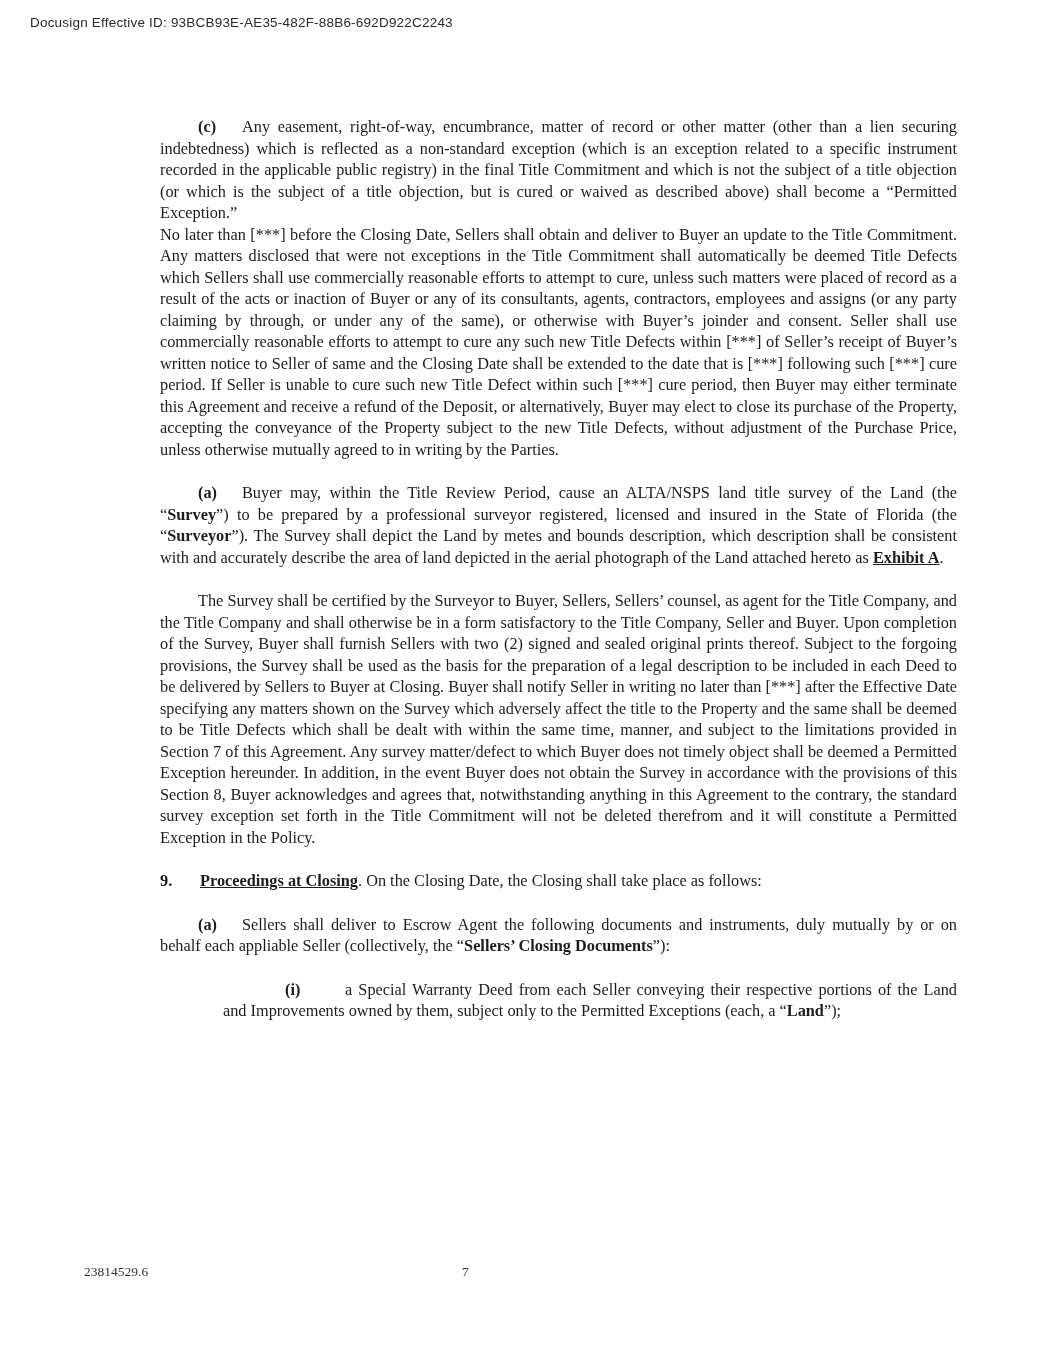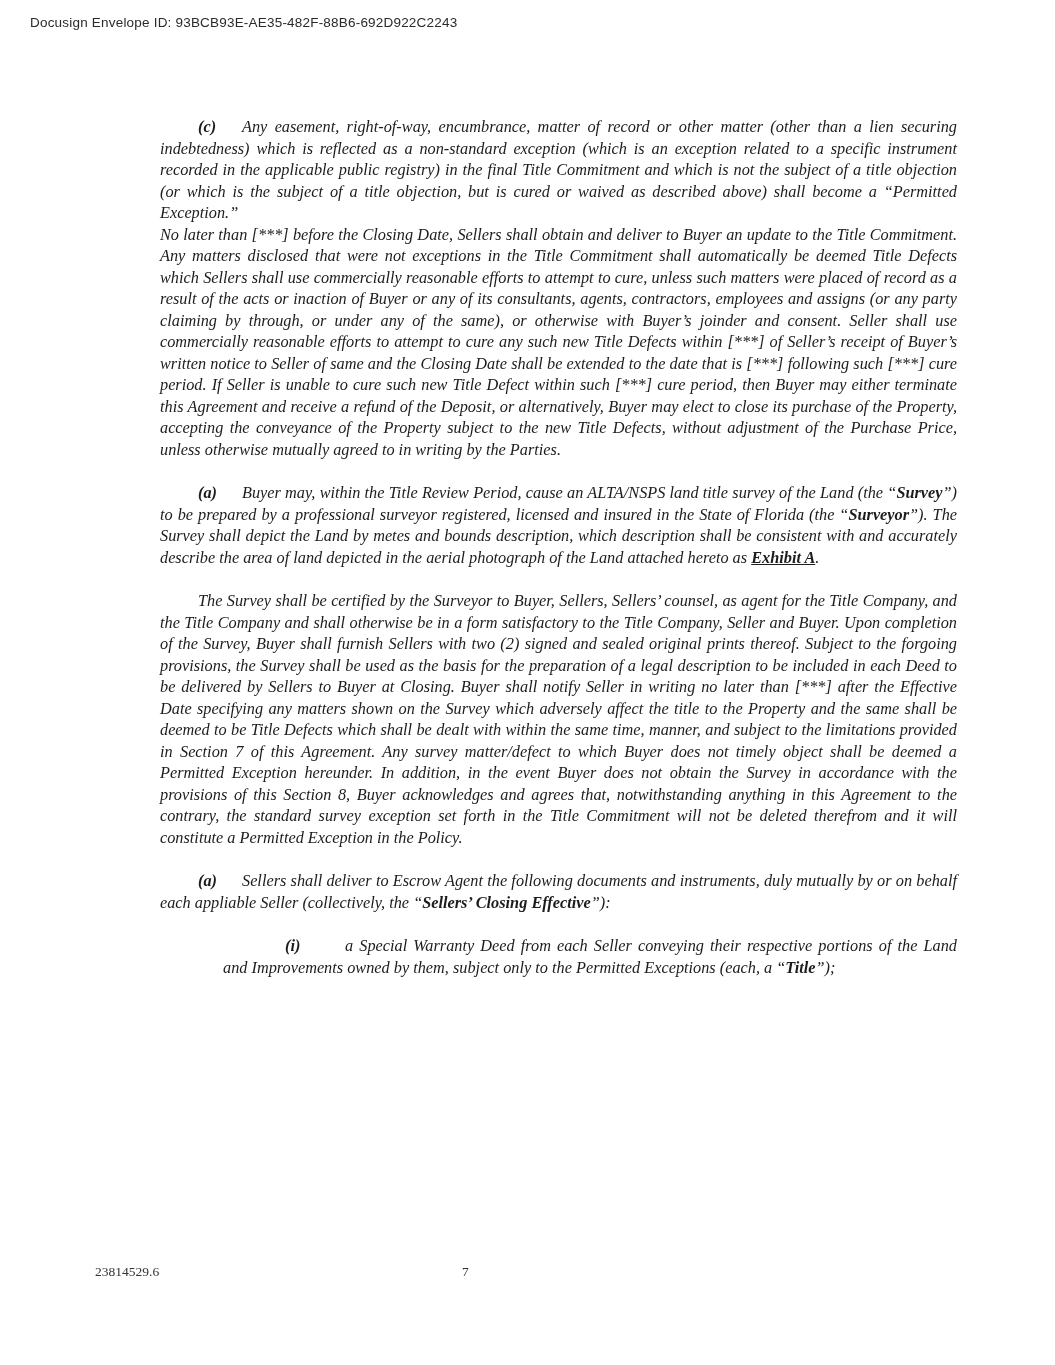--- a/index.html
+++ b/index.html
@@ -20,53 +20,54 @@
     letter-spacing: 0.2px;
   }
   .doc-body {
     position: absolute;
     left: 160px; top: 116px;
     width: 797px;
     font-size: 16.3px;
     line-height: 21.5px;
     text-align: justify;
   }
-  .block { margin: 22px 0 0 0; font-style: italic; }
+  .block { margin: 22px 0 0 0; }
   .block:first-child, .block.tight { margin-top: 0; }
   .block.indent { text-indent: 38px; }
   .block.sub { margin-left: 63px; text-indent: 62px; }
   .plabel {
     display: inline-block;
     min-width: 44px;
     font-weight: bold;
     text-indent: 0;
   }
   .heading .plabel { min-width: 40px; }
   .sub .plabel { min-width: 60px; }
   .b { font-weight: bold; }
   .u { text-decoration: underline; }
   .doc-footer {
     position: absolute;
     top: 1264px; left: 0; width: 1055px;
     font-size: 13.5px;
     color: #333333;
   }
-  .doc-number { position: absolute; left: 95px; top: 0; }
+  .doc-number { position: absolute; left: 84px; top: 0; }
   .page-number { position: absolute; left: 462px; top: 0; }
 </style>
 </head>
 <body>
 
-<div class="envelope-header">Docusign Envelope ID: 93BCB93E-AE35-482F-88B6-692D922C2243</div>
+<div class="envelope-header">Docusign Effective ID: 93BCB93E-AE35-482F-88B6-692D922C2243</div>
 
 <div class="doc-body">
     <div class="block indent"><span class="plabel">(c)</span><span>Any easement, right-of-way, encumbrance, matter of record or other matter (other than a lien securing indebtedness) which is reflected as a non-standard exception (which is an exception related to a specific instrument recorded in the applicable public registry) in the final Title Commitment and which is not the subject of a title objection (or which is the subject of a title objection, but is cured or waived as described above) shall become a “Permitted Exception.”</span></div>
     <div class="block tight"><span>No later than [***] before the Closing Date, Sellers shall obtain and deliver to Buyer an update to the Title Commitment.  Any matters disclosed that were not exceptions in the Title Commitment shall automatically be deemed Title Defects which Sellers shall use commercially reasonable efforts to attempt to cure, unless such matters were placed of record as a result of the acts or inaction of Buyer or any of its consultants, agents, contractors, employees and assigns (or any party claiming by through, or under any of the same), or otherwise with Buyer’s joinder and consent.  Seller shall use commercially  reasonable efforts to attempt to cure any such new Title Defects within [***] of Seller’s receipt of Buyer’s written notice to Seller of same and the Closing Date shall be extended to the date that is [***] following such [***] cure period.  If Seller is unable to cure such new Title Defect within such [***]  cure period, then Buyer may either terminate this Agreement and receive a refund of the Deposit, or alternatively, Buyer may elect to close its purchase of the Property, accepting the conveyance of the Property subject to the new Title Defects, without adjustment of the Purchase Price, unless otherwise mutually agreed to in writing by the Parties.</span></div>
     <div class="block indent"><span class="plabel">(a)</span><span>Buyer may, within the Title Review Period, cause an ALTA/NSPS land title survey of the Land (the “</span><span class="b">Survey</span><span>”) to be prepared by a professional surveyor registered, licensed and insured in the State of Florida (the “</span><span class="b">Surveyor</span><span>”).  The Survey shall depict the Land by metes and bounds description, which description shall be consistent with and accurately describe the area of land depicted in the aerial photograph of the Land attached hereto as </span><span class="b u">Exhibit A</span><span>.</span></div>
     <div class="block indent"><span>The Survey shall be certified by the Surveyor to Buyer, Sellers, Sellers’ counsel, as agent for the Title Company, and the Title Company and shall otherwise be in a form satisfactory to the Title Company, Seller and Buyer.  Upon completion of the Survey, Buyer shall furnish Sellers with two (2) signed and sealed original prints thereof.  Subject to the forgoing provisions, the Survey shall be used as the basis for the preparation of a legal description to be included in each Deed to be delivered by Sellers to Buyer at Closing.  Buyer shall notify Seller in writing no later than [***] after the Effective Date specifying any matters shown on the Survey which adversely affect the title to the Property and the same shall be deemed to be Title Defects which shall be dealt with within the same time, manner, and subject to the limitations provided in Section 7 of this Agreement.  Any survey matter/defect to which Buyer does not timely object shall be deemed a Permitted Exception hereunder.  In addition, in the event Buyer does not obtain the Survey in accordance with the provisions of this Section 8, Buyer acknowledges and agrees that, notwithstanding anything in this Agreement to the contrary, the standard survey exception set forth in the Title Commitment will not be deleted therefrom and it will constitute a Permitted Exception in the Policy.</span></div>
-    <div class="block indent"><span class="plabel">(a)</span><span>Sellers shall deliver to Escrow Agent the following documents and instruments, duly mutually by or on behalf each appliable Seller (collectively, the “</span><span class="b">Sellers’ Closing Effective</span><span>”):</span></div>
-    <div class="block indent sub"><span class="plabel">(i)</span><span>a Special Warranty Deed from each Seller conveying their respective portions of the Land and Improvements owned by them, subject only to the Permitted Exceptions (each, a “</span><span class="b">Title</span><span>”);</span></div>
+    <div class="block heading"><span class="plabel">9.</span><span class="b u">Proceedings at Closing</span><span>.  On the Closing Date, the Closing shall take place as follows:</span></div>
+    <div class="block indent"><span class="plabel">(a)</span><span>Sellers shall deliver to Escrow Agent the following documents and instruments, duly mutually by or on behalf each appliable Seller (collectively, the “</span><span class="b">Sellers’ Closing Documents</span><span>”):</span></div>
+    <div class="block indent sub"><span class="plabel">(i)</span><span>a Special Warranty Deed from each Seller conveying their respective portions of the Land and Improvements owned by them, subject only to the Permitted Exceptions (each, a “</span><span class="b">Land</span><span>”);</span></div>
   </div>
 
 <div class="doc-footer">
   <span class="doc-number">23814529.6</span>
   <span class="page-number">7</span>
 </div>
 
 </body></html>

